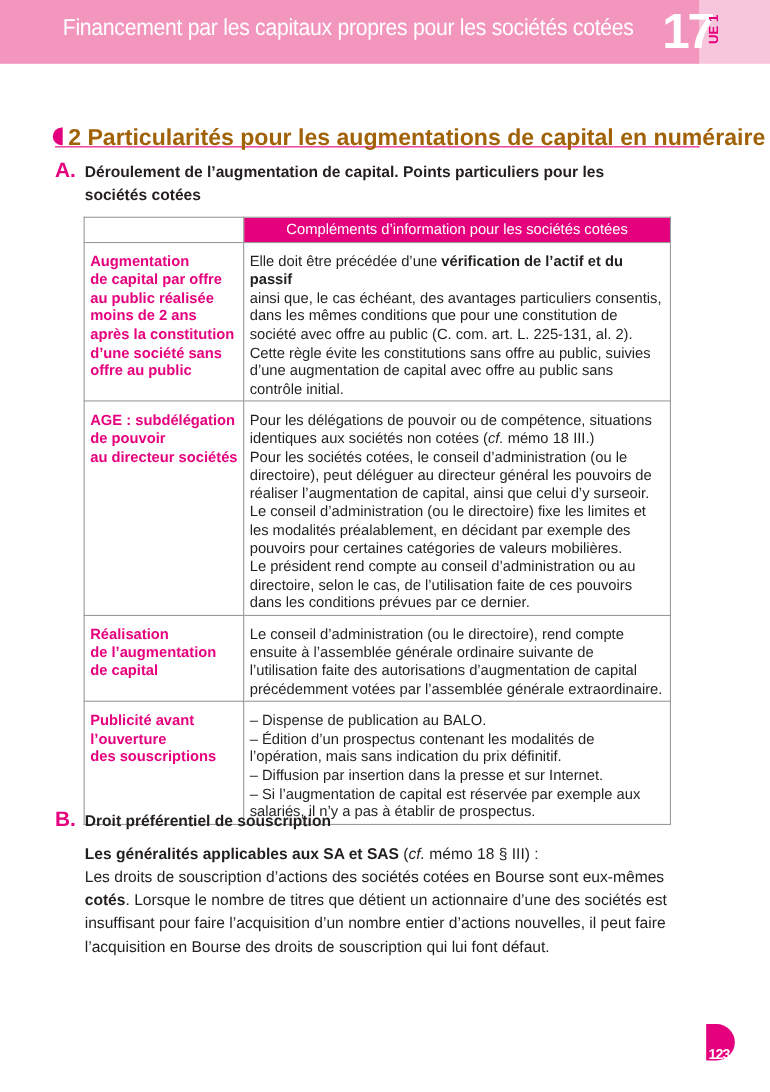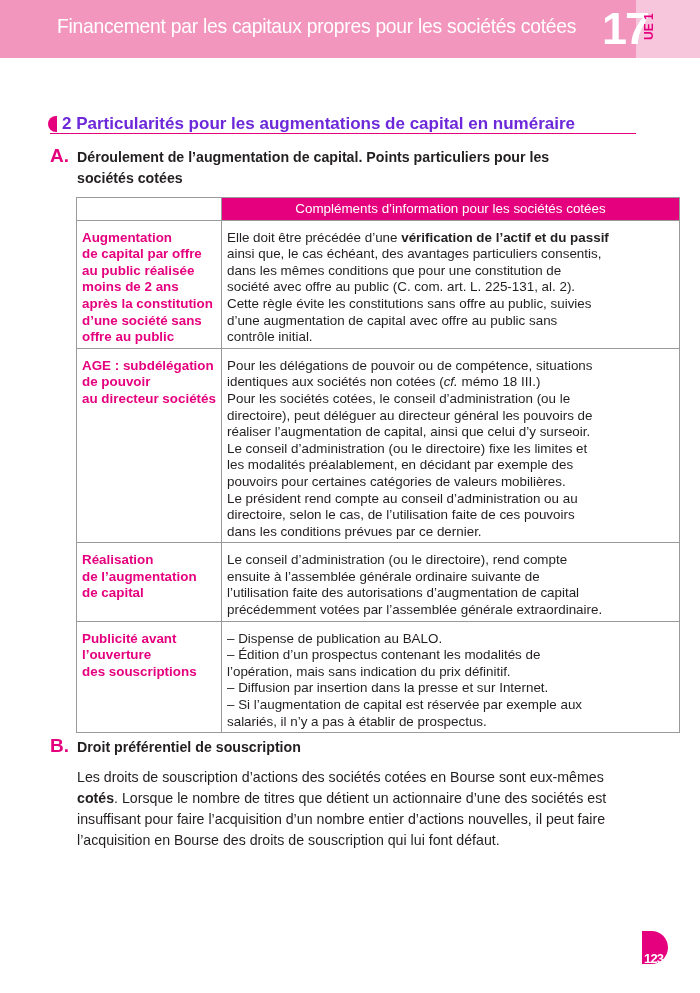--- a/index.html
+++ b/index.html
@@ -32,35 +32,35 @@
     .section-title {
       position: absolute; left: 50px; top: 114px; width: 586px; height: 20px;
       border-bottom: 1.5px solid #e5007e;
     }
     .section-marker {
       position: absolute; left: -2px; top: 2px; width: 9px; height: 16px;
       background: #e5007e; border-radius: 9px 0 0 9px;
     }
     .section-text {
       position: absolute; left: 12px; top: 0px; font-family: "Liberation Sans", sans-serif;
-      font-weight: bold; font-size: 17px; color: #6d28d9; white-space: nowrap;
+      font-weight: bold; font-size: 21px; color: #a16207; white-space: nowrap;
     }
 
     .sub-head { position: absolute; left: 50px; width: 600px; }
     .sub-letter {
       position: absolute; left: 0; top: -2px; font-family: "Liberation Sans", sans-serif;
       font-weight: bold; font-size: 19px; color: #e5007e;
     }
     .sub-text {
       position: absolute; left: 27px; top: 0; width: 560px; font-family: "Liberation Sans", sans-serif;
       font-weight: bold; font-size: 14.2px; line-height: 21px; color: #231f20;
     }
 
     table.info {
-      position: absolute; left: 76px; top: 197px; width: 604px;
+      position: absolute; left: 76px; top: 197px; width: 534px;
       border-collapse: collapse; font-family: "Liberation Sans", sans-serif;
       font-size: 13.4px; line-height: 16.6px;
     }
     table.info td, table.info th {
       border: 1px solid #9a9a9a; vertical-align: top; padding: 9px 5px 2px 5px;
     }
     table.info th.empty { background: #ffffff; width: 145px; }
     table.info th.head {
       background: #e5007e; color: #ffffff; font-weight: normal; text-align: center;
       padding: 3px 5px 2px 5px;
@@ -185,20 +185,21 @@
     </tr>
   </tbody>
 </table>
 
 <div class="sub-head" style="top:737px;">
   <div class="sub-letter">B.</div>
   <div class="sub-text">Droit préférentiel de souscription</div>
 </div>
 
 <div class="para" style="top:767px;">
+  <span class="line"><b>Les généralités applicables aux SA et SAS</b><span> (</span><i>cf.</i><span> mémo 18 § III) :</span></span>
   <span class="line">Les droits de souscription d’actions des sociétés cotées en Bourse sont eux-mêmes</span>
   <span class="line"><b>cotés</b><span>. Lorsque le nombre de titres que détient un actionnaire d’une des sociétés est</span></span>
   <span class="line">insuffisant pour faire l’acquisition d’un nombre entier d’actions nouvelles, il peut faire</span>
   <span class="line">l’acquisition en Bourse des droits de souscription qui lui font défaut.</span>
 </div>
 
 <div class="page-num">
   <span>123</span>
 </div>
 

